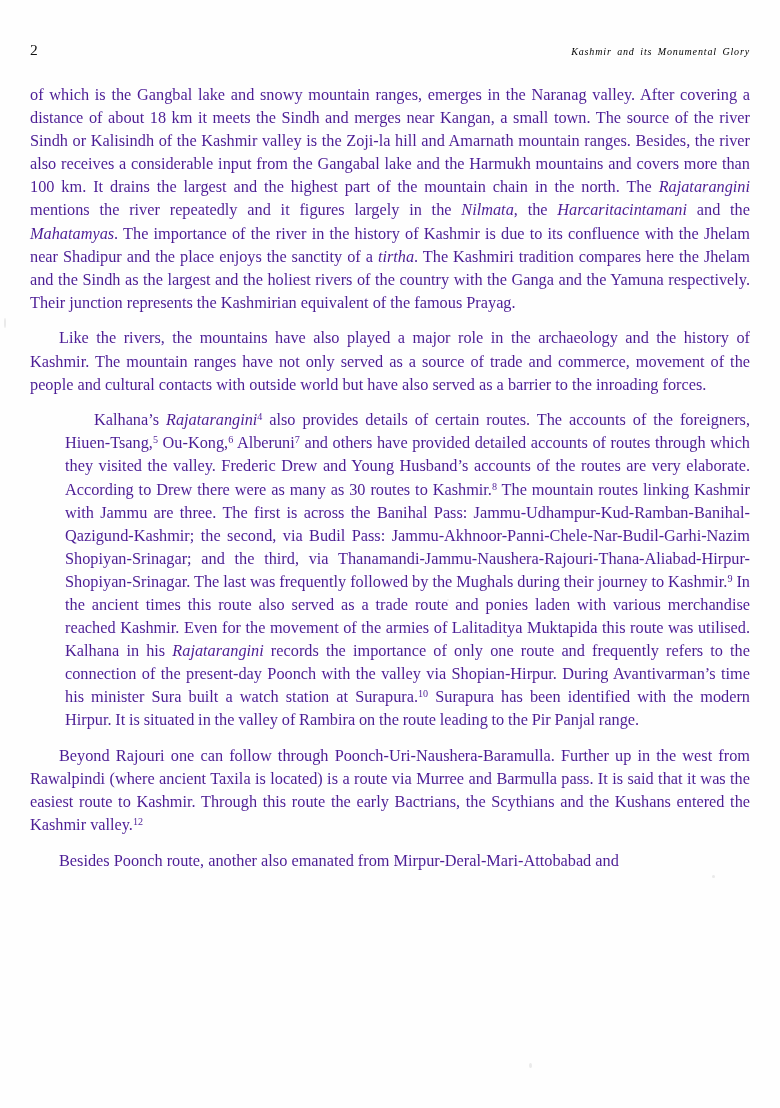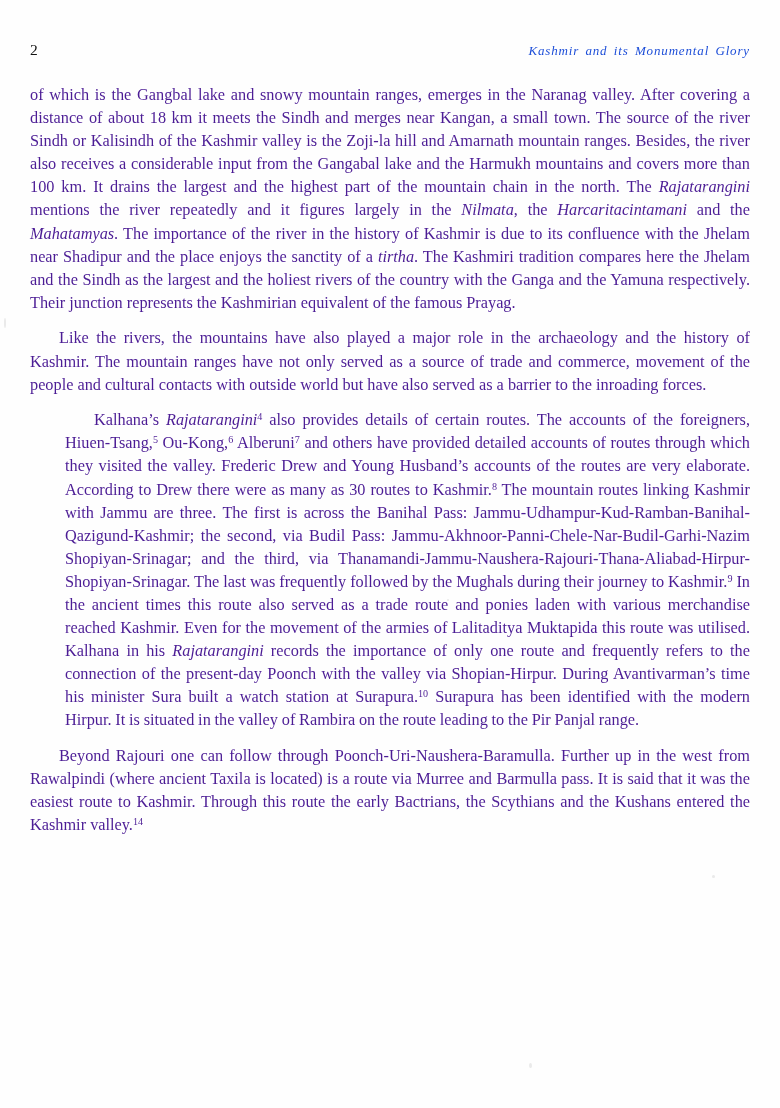--- a/index.html
+++ b/index.html
@@ -29,25 +29,25 @@
     align-items: baseline;
     justify-content: space-between;
   }
   .folio {
     font-size: 15.5px;
     line-height: 1;
     letter-spacing: 0.2px;
     color: #111;
   }
   .running-title {
-    font-size: 13px;
+    font-size: 10px;
     font-style: italic;
     letter-spacing: 0.85px;
     word-spacing: 2.2px;
-    color: #1d4ed8;
+    color: #000000;
     white-space: nowrap;
   }
 
   
   .textblock {
     position: absolute;
     top: 83px;
     left: 30px;
     width: 720px;
   }
@@ -98,21 +98,22 @@
 
   <div class="header">
     <div class="folio">2</div>
     <div class="running-title">Kashmir and its Monumental Glory</div>
   </div>
 
   <div class="textblock">
       <p class="para"><span>of which is the Gangbal lake and snowy mountain ranges, emerges in the Naranag valley. After covering a distance of about 18 km it meets the Sindh and merges near Kangan, a small town. The source of the river Sindh or Kalisindh of the Kashmir valley is the Zoji-la hill and Amarnath mountain ranges. Besides, the river also receives a considerable input from the Gangabal lake and the Harmukh mountains and covers more than 100 km. It drains the largest and the highest part of the mountain chain in the north. The </span><i>Rajatarangini</i><span> mentions the river repeatedly and it figures largely in the </span><i>Nilmata</i><span>, the </span><i>Harcaritacintamani</i><span> and the </span><i>Mahatamyas</i><span>. The importance of the river in the history of Kashmir is due to its confluence with the Jhelam near Shadipur and the place enjoys the sanctity of a </span><i>tirtha</i><span>. The Kashmiri tradition compares here the Jhelam and the Sindh as the largest and the holiest rivers of the country with the Ganga and the Yamuna respectively. Their junction represents the Kashmirian equivalent of the famous Prayag.</span></p>
       <p class="para indent"><span>Like the rivers, the mountains have also played a major role in the archaeology and the history of Kashmir. The mountain ranges have not only served as a source of trade and commerce, movement of the people and cultural contacts with outside world but have also served as a barrier to the inroading forces.</span></p>
       <p class="para indent tight"><span>Kalhana’s </span><i>Rajatarangini</i><sup>4</sup><span> also provides details of certain routes. The accounts of the foreigners, Hiuen-Tsang,</span><sup>5</sup><span> Ou-Kong,</span><sup>6</sup><span> Alberuni</span><sup>7</sup><span> and others have provided detailed accounts of routes through which they visited the valley. Frederic Drew and Young Husband’s accounts of the routes are very elaborate. According to Drew there were as many as 30 routes to Kashmir.</span><sup>8</sup><span> The mountain routes linking Kashmir with Jammu are three. The first is across the Banihal Pass: Jammu-Udhampur-Kud-Ramban-Banihal-Qazigund-Kashmir; the second, via Budil Pass: Jammu-Akhnoor-Panni-Chele-Nar-Budil-Garhi-Nazim Shopiyan-Srinagar; and the third, via Thanamandi-Jammu-Naushera-Rajouri-Thana-Aliabad-Hirpur-Shopiyan-Srinagar. The last was frequently followed by the Mughals during their journey to Kashmir.</span><sup>9</sup><span> In the ancient times this route also served as a trade route and ponies laden with various merchandise reached Kashmir. Even for the movement of the armies of Lalitaditya Muktapida this route was utilised. Kalhana in his </span><i>Rajatarangini</i><span> records the importance of only one route and frequently refers to the connection of the present-day Poonch with the valley via Shopian-Hirpur. During Avantivarman’s time his minister Sura built a watch station at Surapura.</span><sup>10</sup><span> Surapura has been identified with the modern Hirpur. It is situated in the valley of Rambira on the route leading to the Pir Panjal range.</span></p>
-      <p class="para indent"><span>Beyond Rajouri one can follow through Poonch-Uri-Naushera-Baramulla. Further up in the west from Rawalpindi (where ancient Taxila is located) is a route via Murree and Barmulla pass. It is said that it was the easiest route to Kashmir. Through this route the early Bactrians, the Scythians and the  Kushans entered the Kashmir valley.</span><sup>14</sup></p>
+      <p class="para indent"><span>Beyond Rajouri one can follow through Poonch-Uri-Naushera-Baramulla. Further up in the west from Rawalpindi (where ancient Taxila is located) is a route via Murree and Barmulla pass. It is said that it was the easiest route to Kashmir. Through this route the early Bactrians, the Scythians and the  Kushans entered the Kashmir valley.</span><sup>12</sup></p>
+      <p class="para indent"><span>Besides Poonch route, another also emanated from Mirpur-Deral-Mari-Attobabad and</span></p>
     </div>
 
   <span class="speckle" style="left:703px; top:190px; width:3px; height:3px;"></span>
   <span class="speckle" style="left:712px; top:875px; width:3px; height:3px;"></span>
   <span class="speckle" style="left:447px; top:599px; width:2px; height:2px;"></span>
   <span class="speckle" style="left:529px; top:1063px; width:3px; height:5px;"></span>
   <span class="speckle" style="left:4px; top:318px; width:2px; height:10px;"></span>
 </div>
 
 </body></html>

